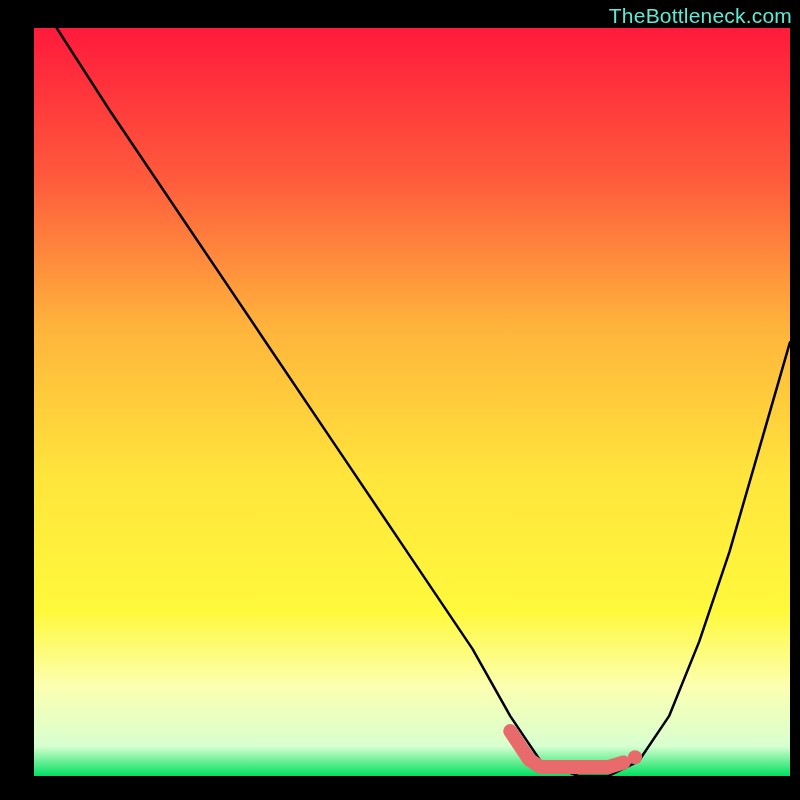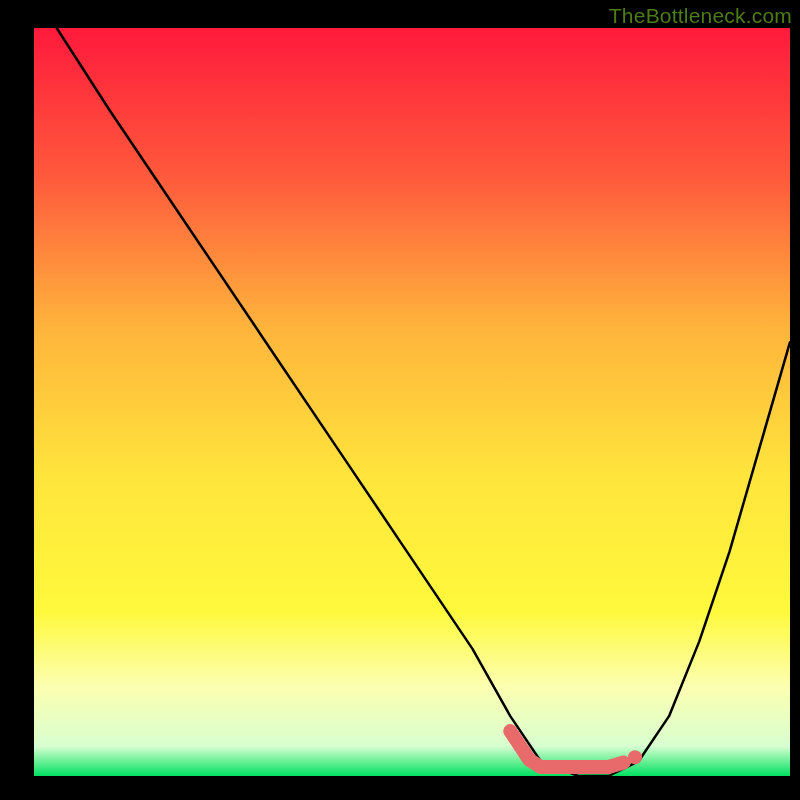--- a/index.html
+++ b/index.html
@@ -15,21 +15,21 @@
     position: absolute;
     inset: 0;
   }
   svg {
     display: block;
   }
   .watermark {
     position: absolute;
     top: 4px;
     right: 8px;
-    color: #4d7c0f;
+    color: #5eead4;
     font-size: 21px;
     font-weight: 400;
     letter-spacing: 0.2px;
     margin-left: 30px;
   }
 </style>
 </head>
 <body>
 
 <div class="wrap">

